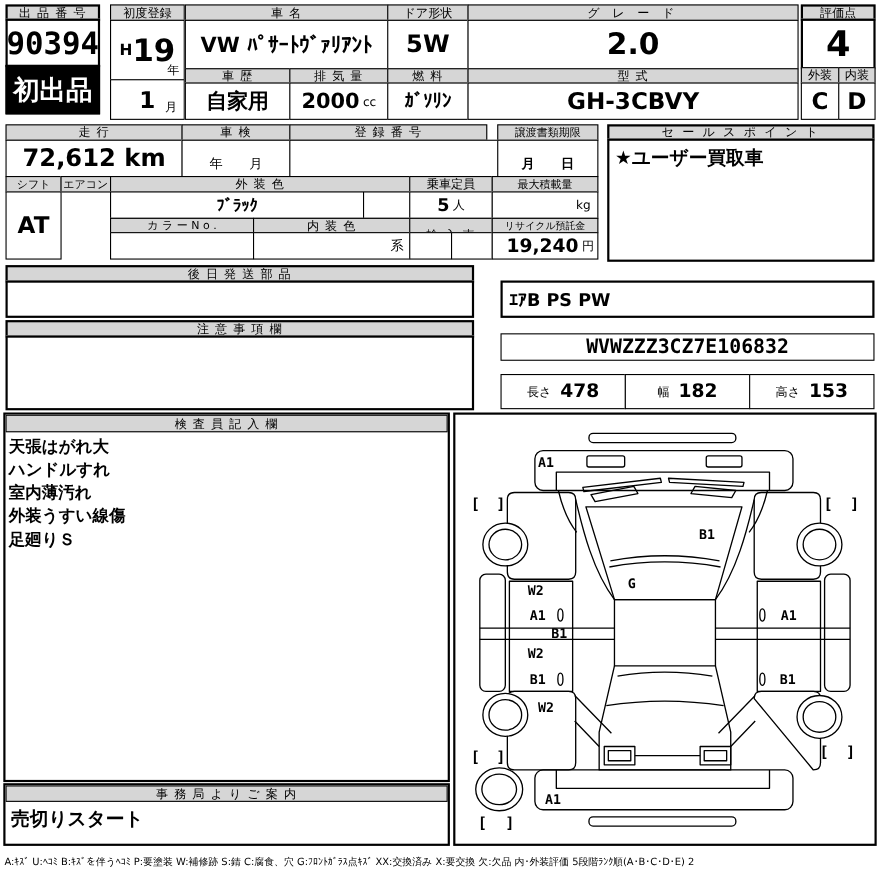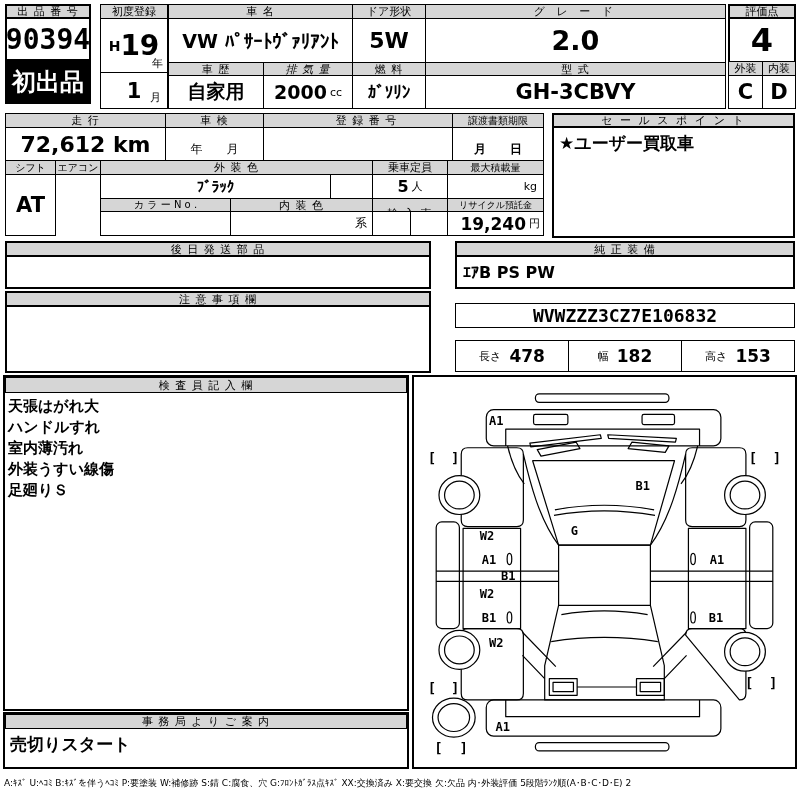--- a/index.html
+++ b/index.html
@@ -42,42 +42,42 @@
 
   <div class="abs hdr" style="left:168px;top:4px;width:185px;height:15px;">車 名</div>
   <div class="abs cell b" style="left:168px;top:18px;width:185px;height:45px;font-size:19px;">VW ﾊﾟｻｰﾄｳﾞｧﾘｱﾝﾄ</div>
   <div class="abs hdr" style="left:352px;top:4px;width:74px;height:15px;letter-spacing:0;">ドア形状</div>
   <div class="abs cell b" style="left:352px;top:18px;width:74px;height:45px;font-size:22px;">5W</div>
   <div class="abs hdr" style="left:425px;top:4px;width:301px;height:15px;letter-spacing:4px;">グ レ ー ド</div>
   <div class="abs cell b" style="left:425px;top:18px;width:301px;height:45px;font-size:27px;">2.0</div>
 
   <div class="abs hdr" style="left:168px;top:62px;width:96px;height:14px;">車 歴</div>
   <div class="abs cell b" style="left:168px;top:75px;width:96px;height:34px;font-size:19px;">自家用</div>
-  <div class="abs hdr" style="left:263px;top:62px;width:90px;height:14px;font-style:italic;">排 気 量</div>
+  <div class="abs hdr" style="left:263px;top:62px;width:90px;height:14px;">排 気 量</div>
   <div class="abs cell" style="left:263px;top:75px;width:90px;height:34px;">
     <span class="b" style="font-size:19px;">2000</span>
     <span class="unit">cc</span>
   </div>
   <div class="abs hdr" style="left:352px;top:62px;width:74px;height:14px;">燃 料</div>
   <div class="abs cell b" style="left:352px;top:75px;width:74px;height:34px;font-size:17px;">ｶﾞｿﾘﾝ</div>
   <div class="abs hdr" style="left:425px;top:62px;width:301px;height:14px;">型 式</div>
   <div class="abs cell b" style="left:425px;top:75px;width:301px;height:34px;font-size:21px;">GH-3CBVY</div>
 
   <div class="abs hdr thick" style="left:728px;top:4px;width:68px;height:15px;letter-spacing:0;">評価点</div>
   <div class="abs cell thick b" style="left:728px;top:17px;width:68px;height:46px;font-size:32px;">4</div>
   <div class="abs hdr" style="left:728px;top:61px;width:35px;height:15px;letter-spacing:0;">外装</div>
   <div class="abs hdr" style="left:762px;top:61px;width:34px;height:15px;letter-spacing:0;">内装</div>
   <div class="abs cell b" style="left:728px;top:75px;width:35px;height:34px;font-size:21px;">C</div>
   <div class="abs cell b" style="left:762px;top:75px;width:34px;height:34px;font-size:21px;">D</div>
 
   <div class="abs hdr" style="left:5px;top:113px;width:161px;height:15px;">走 行</div>
   <div class="abs cell b" style="left:5px;top:127px;width:161px;height:34px;font-size:22px;">72,612 km</div>
   <div class="abs hdr" style="left:165px;top:113px;width:99px;height:15px;">車 検</div>
   <div class="abs cell bottom" style="left:165px;top:127px;width:99px;height:34px;font-size:12px;padding-bottom:2px;">年　　月</div>
-  <div class="abs hdr" style="left:263px;top:113px;width:207px;height:15px;">登 録 番 号</div>
+  <div class="abs hdr" style="left:263px;top:113px;width:180px;height:15px;">登 録 番 号</div>
   <div class="abs cell" style="left:263px;top:127px;width:190px;height:34px;"></div>
   <div class="abs hdr" style="left:452px;top:113px;width:92px;height:15px;font-size:10px;letter-spacing:0;">譲渡書類期限</div>
   <div class="abs cell bottom" style="left:452px;top:127px;width:92px;height:34px;font-size:12px;padding-bottom:2px;font-weight:bold;">月　　日</div>
 
   <div class="abs hdr thick" style="left:552px;top:113px;width:243px;height:15px;letter-spacing:2px;">セ ー ル ス ポ イ ン ト</div>
   <div class="abs cell thick b left" style="left:552px;top:126px;width:243px;height:112px;font-size:17px;align-items:flex-start;padding:4px 5px;">★ユーザー買取車</div>
 
   <div class="abs hdr" style="left:5px;top:160px;width:51px;height:15px;font-size:10px;letter-spacing:0;">シフト</div>
   <div class="abs hdr" style="left:55px;top:160px;width:46px;height:15px;font-size:10px;letter-spacing:0;">エアコン</div>
   <div class="abs hdr" style="left:100px;top:160px;width:273px;height:15px;">外 装 色</div>
@@ -102,21 +102,20 @@
   <div class="abs cell right" style="left:230px;top:211px;width:143px;height:25px;font-size:12px;padding-right:5px;">系</div>
   <div class="abs cell" style="left:372px;top:211px;width:39px;height:25px;"></div>
   <div class="abs cell" style="left:410px;top:211px;width:38px;height:25px;"></div>
   <div class="abs cell right" style="left:447px;top:211px;width:97px;height:25px;padding-right:3px;">
     <span class="b" style="font-size:17px;">19,240</span>
     <span class="unit">円</span>
   </div>
 
   <div class="abs hdr thick" style="left:5px;top:241px;width:426px;height:16px;">後 日 発 送 部 品</div>
   <div class="abs cell thick" style="left:5px;top:255px;width:426px;height:34px;"></div>
-  <div class="abs hdr thick" style="left:455px;top:241px;width:340px;height:16px;">純 正 装 備</div>
   <div class="abs cell thick b left" style="left:455px;top:255px;width:340px;height:34px;font-size:16px;padding-left:6px;">ｴｱB PS PW</div>
 
   <div class="abs hdr thick" style="left:5px;top:291px;width:426px;height:16px;">注 意 事 項 欄</div>
   <div class="abs cell thick" style="left:5px;top:305px;width:426px;height:68px;"></div>
 
   <div class="abs cell b" style="left:455px;top:303px;width:340px;height:25px;font-size:18px;font-family:'DejaVu Sans Mono',monospace;">WVWZZZ3CZ7E106832</div>
   <div class="abs cell" style="left:455px;top:340px;width:114px;height:32px;gap:8px;">
     <span style="font-size:11px;">長さ</span>
     <span class="b" style="font-size:17px;">478</span>
   </div>

